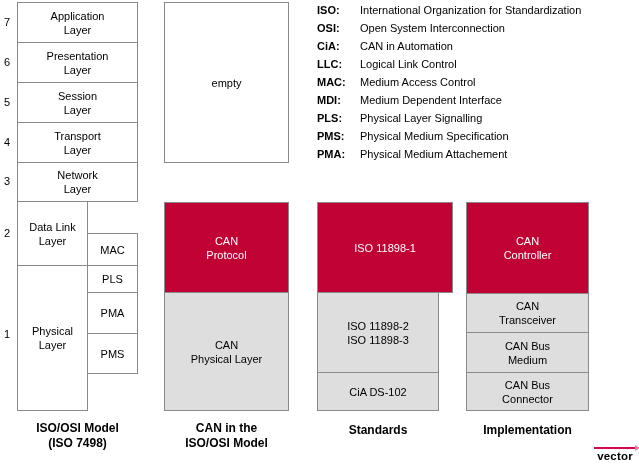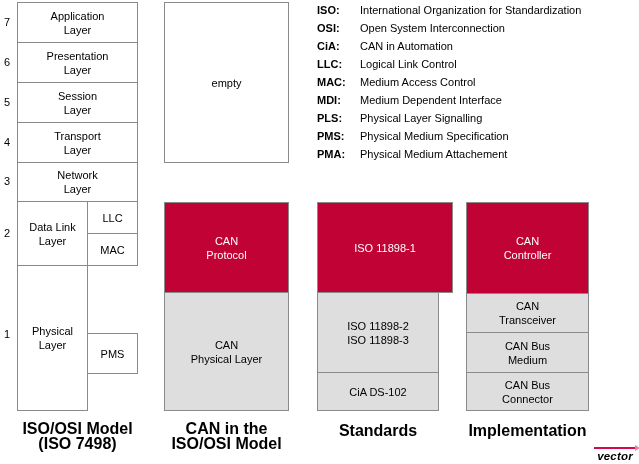--- a/index.html
+++ b/index.html
@@ -16,24 +16,24 @@
   .gray{background:var(--box-gray);}
   .lnum{
     position:absolute;left:0;width:14px;height:18px;text-align:center;
     font-size:11px;line-height:18px;
   }
   .legend{position:absolute;left:317px;top:1px;}
   .legend-row{display:flex;height:18px;align-items:center;font-size:11px;}
   .legend-abbr{width:43px;font-weight:bold;}
   .legend-desc{white-space:nowrap;}
   .caption{
-    position:absolute;font-size:16px;font-weight:bold;text-align:center;
+    position:absolute;font-size:12px;font-weight:bold;text-align:center;
     white-space:pre-line;line-height:15px;
   }
-  .logo{position:absolute;left:593px;top:447px;width:44px;font-style:italic;}
+  .logo{position:absolute;left:593px;top:447px;width:44px;}
   .logo-line{position:relative;height:2px;background:var(--logo-red);margin:0 2px 1px 1px;}
   .logo-arrow{
     position:absolute;right:-5px;top:-2px;width:0;height:0;
     border-top:3px solid transparent;border-bottom:3px solid transparent;
     border-left:5px solid var(--logo-pink);
   }
   .logo-text{font-size:11.5px;font-weight:bold;text-align:center;letter-spacing:0.2px;}
 </style>
 </head>
 <body>
@@ -55,22 +55,23 @@
   <div class="cell" style="left:17px;top:82px;width:121px;height:41px">Session
 Layer</div>
   <div class="cell" style="left:17px;top:122px;width:121px;height:41px">Transport
 Layer</div>
   <div class="cell" style="left:17px;top:162px;width:121px;height:40px">Network
 Layer</div>
   <div class="cell" style="left:17px;top:201px;width:71px;height:65px">Data Link
 Layer</div>
   <div class="cell" style="left:17px;top:265px;width:71px;height:146px">Physical
 Layer</div>
-  <div class="cell" style="left:87px;top:201px;width:51px;height:33px">LLC</div>
   <div class="cell" style="left:87px;top:233px;width:51px;height:33px">MAC</div>
+  <div class="cell" style="left:87px;top:265px;width:51px;height:28px">PLS</div>
+  <div class="cell" style="left:87px;top:292px;width:51px;height:42px">PMA</div>
   <div class="cell" style="left:87px;top:333px;width:51px;height:41px">PMS</div>
 
   <div class="cell" style="left:164px;top:2px;width:125px;height:161px">empty</div>
   <div class="cell red" style="left:164px;top:202px;width:125px;height:91px">CAN
 Protocol</div>
   <div class="cell gray" style="left:164px;top:292px;width:125px;height:119px">CAN
 Physical Layer</div>
 
   <div class="cell red" style="left:317px;top:202px;width:136px;height:91px">ISO 11898-1</div>
   <div class="cell gray" style="left:317px;top:292px;width:122px;height:81px">ISO 11898-2

